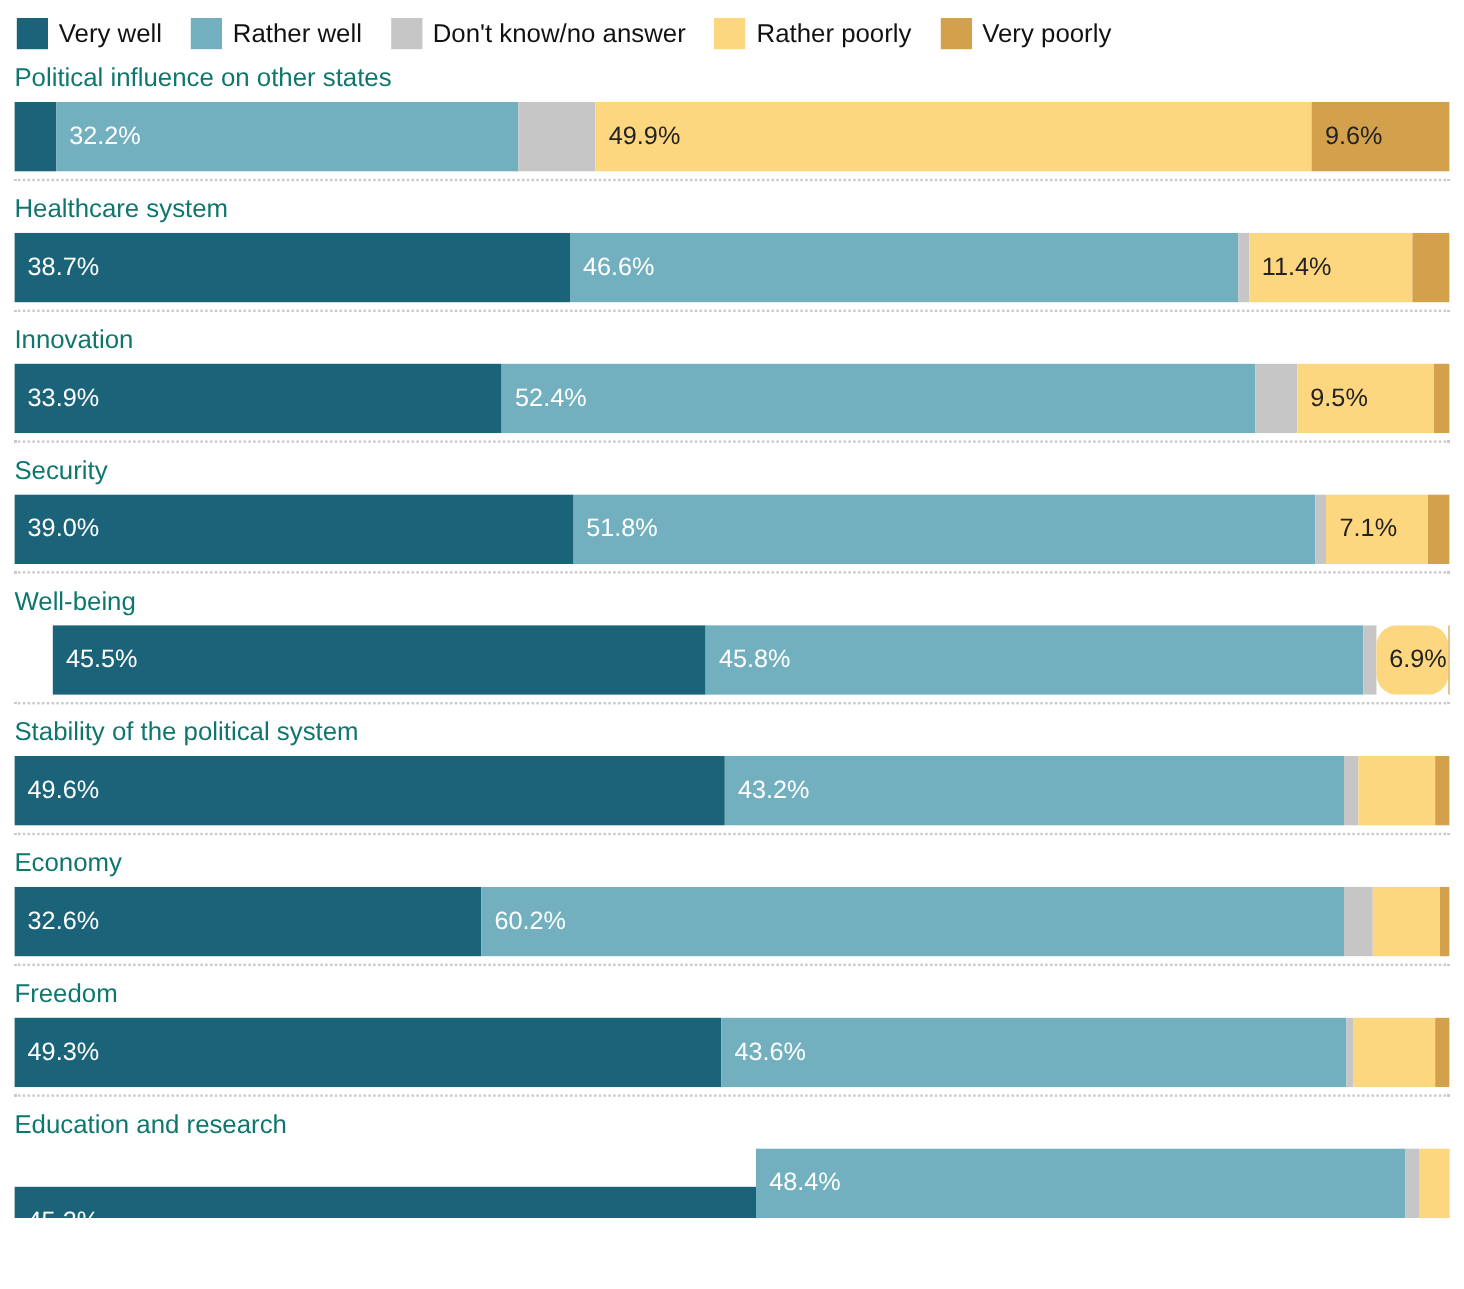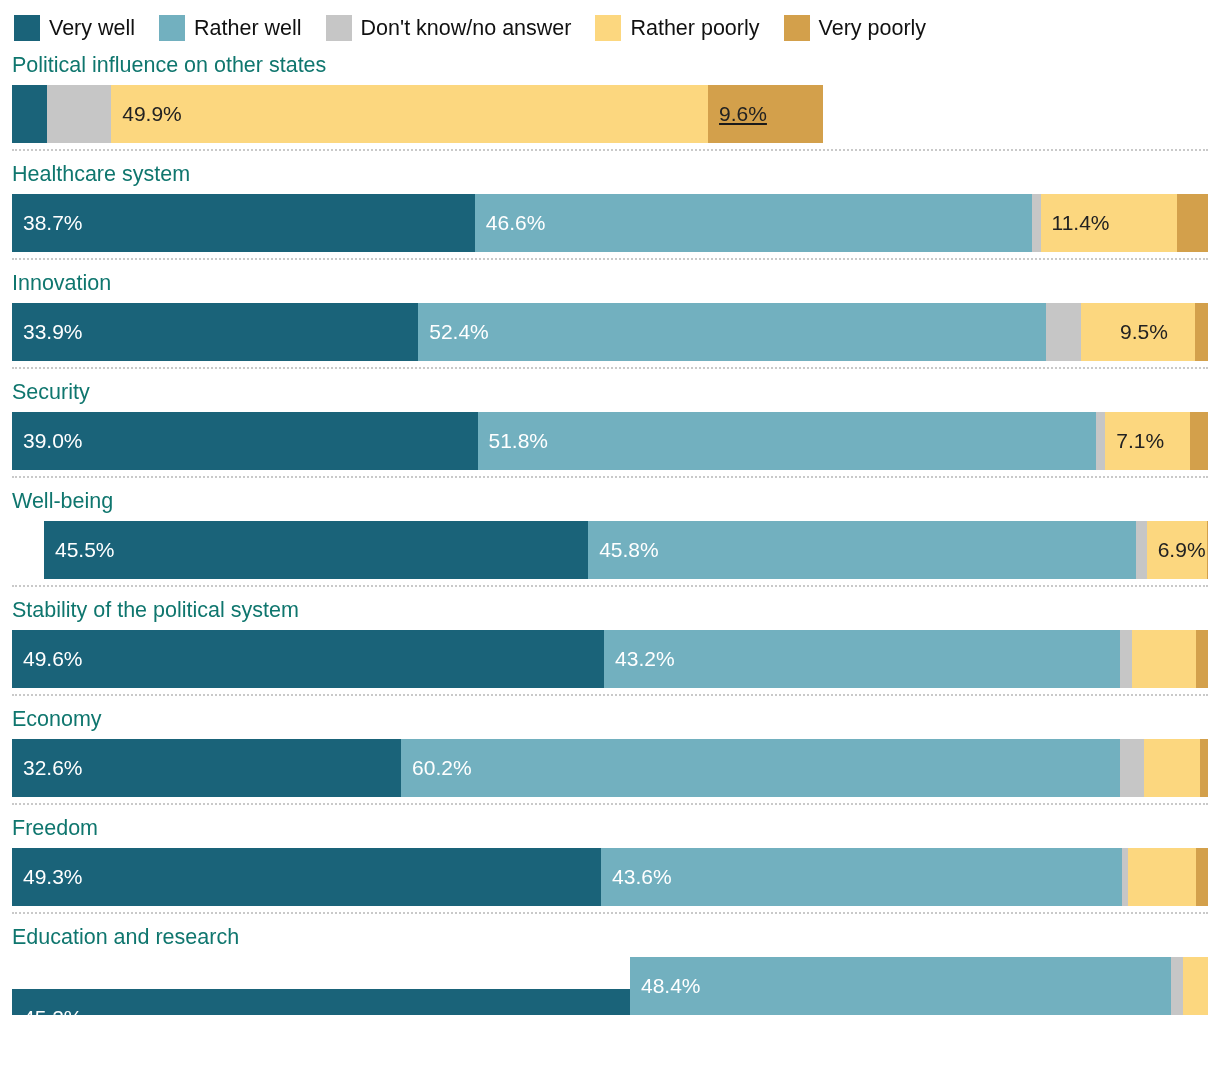--- a/index.html
+++ b/index.html
@@ -119,25 +119,28 @@
         <span class="legend-swatch" style="background: rgb(211, 160, 75);"></span>
         <span class="legend-label">Very poorly</span>
       </div>
     </div>
 
   <div class="rows" id="rows">
       <div class="row">
         <div class="row-label">Political influence on other states</div>
         <div class="bar">
           <div class="seg" style="background: rgb(26, 99, 121); width: 34.684px;"></div>
+          <div class="seg" style="background: rgb(114, 176, 191); width: 385.112px;">
+            <span class="seg-label light">32.2%</span>
+          </div>
           <div class="seg" style="background: rgb(198, 198, 198); width: 64.584px;"></div>
           <div class="seg" style="background: rgb(252, 215, 127); width: 596.804px;">
             <span class="seg-label dark">49.9%</span>
           </div>
-          <div class="seg" style="background: rgb(211, 160, 75); width: 114.816px; text-decoration: underline;">
+          <div class="seg" style="background: rgb(211, 160, 75); width: 114.816px;">
             <span class="seg-label dark">9.6%</span>
           </div>
         </div>
         <div class="row-sep"></div>
       </div>
       <div class="row">
         <div class="row-label">Healthcare system</div>
         <div class="bar">
           <div class="seg" style="background: rgb(26, 99, 121); width: 462.852px;">
             <span class="seg-label light">38.7%</span>
@@ -156,21 +159,21 @@
       <div class="row">
         <div class="row-label">Innovation</div>
         <div class="bar">
           <div class="seg" style="background: rgb(26, 99, 121); width: 406.257px;">
             <span class="seg-label light">33.9%</span>
           </div>
           <div class="seg" style="background: rgb(114, 176, 191); width: 627.96px;">
             <span class="seg-label light">52.4%</span>
           </div>
           <div class="seg" style="background: rgb(198, 198, 198); width: 34.7535px;"></div>
-          <div class="seg" style="background: rgb(252, 215, 127); width: 113.848px; padding-left: 28px;">
+          <div class="seg" style="background: rgb(252, 215, 127); width: 113.848px;">
             <span class="seg-label dark">9.5%</span>
           </div>
           <div class="seg" style="background: rgb(211, 160, 75); width: 13.1824px;"></div>
         </div>
         <div class="row-sep"></div>
       </div>
       <div class="row">
         <div class="row-label">Security</div>
         <div class="bar">
           <div class="seg" style="background: rgb(26, 99, 121); width: 465.509px;">
@@ -190,21 +193,21 @@
       <div class="row">
         <div class="row-label">Well-being</div>
         <div class="bar">
           <div class="seg" style="background: rgb(26, 99, 121); width: 544.18px; margin-left: 32px;">
             <span class="seg-label light">45.5%</span>
           </div>
           <div class="seg" style="background: rgb(114, 176, 191); width: 547.768px;">
             <span class="seg-label light">45.8%</span>
           </div>
           <div class="seg" style="background: rgb(198, 198, 198); width: 10.764px;"></div>
-          <div class="seg" style="background: rgb(252, 215, 127); width: 60px;">
+          <div class="seg" style="background: rgb(252, 215, 127); width: 60px; border-radius: 17px;">
             <span class="seg-label dark">6.9%</span>
           </div>
           <div class="seg" style="background: rgb(211, 160, 75); width: 10.764px;"></div>
         </div>
         <div class="row-sep"></div>
       </div>
       <div class="row">
         <div class="row-label">Stability of the political system</div>
         <div class="bar">
           <div class="seg" style="background: rgb(26, 99, 121); width: 592.032px;">

